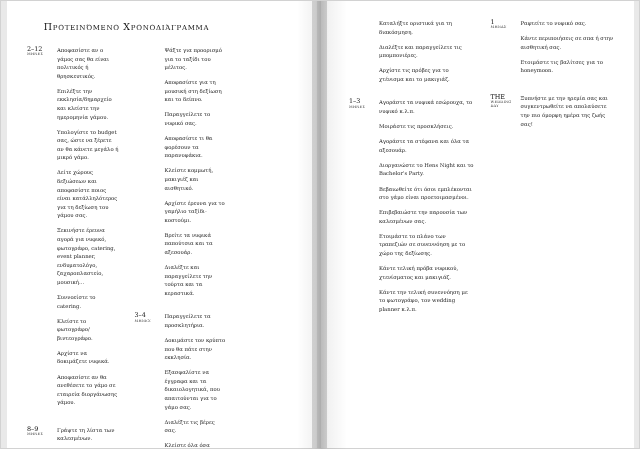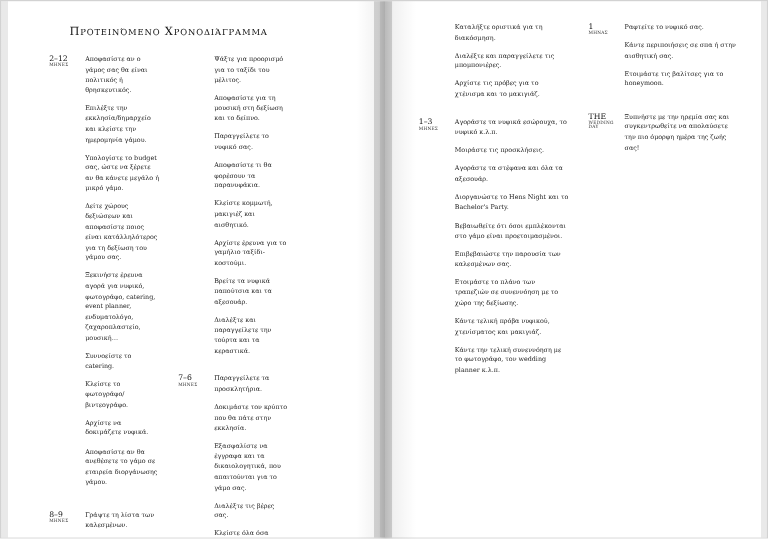--- a/index.html
+++ b/index.html
@@ -50,21 +50,21 @@
       rgba(0,0,0,0.00) 100%);
     pointer-events: none;
   }
   .page {
     position: absolute;
     top: 0;
     height: 449px;
     box-sizing: border-box;
   }
   .page.left {
-    left: 14px;
+    left: 0;
     width: 247px;
     padding: 18px 22px 16px 26px;
   }
   .page.right {
     left: 326px;
     width: 307px;
     padding: 18px 18px 16px 22px;
   }
 
   .doc-title {
@@ -191,21 +191,21 @@
               <div class="item">Αρχίστε έρευνα για το γαμήλιο ταξίδι-κοστούμι.</div>
               <div class="item">Βρείτε τα νυφικά παπούτσια και τα αξεσουάρ.</div>
               <div class="item">Διαλέξτε και παραγγείλετε την τούρτα και τα κεραστικά.</div>
             </div>
           </div>
 
           <div class="spacer-6"></div>
 
           <div class="block">
             <div class="label">
-              <span class="range">7–6</span>
+              <span class="range">3–4</span>
               <span class="unit">ΜΗΝΕΣ</span>
             </div>
             <div class="items">
               <div class="item">Παραγγείλετε τα προσκλητήρια.</div>
               <div class="item">Δοκιμάστε τον κρύπτο που θα πάτε στην εκκλησία.</div>
               <div class="item">Εξασφαλίστε να έγγραφα και τα δικαιολογητικά, που απαιτούνται για το γάμο σας.</div>
               <div class="item">Διαλέξτε τις βέρες σας.</div>
               <div class="item">Κλείστε όλα όσα αφορούν το μήνα του μέλιτος.</div>
               <div class="item">Διαλέξτε το κοστούμι και τα αξεσουάρ του γαμπρού.</div>
               <div class="item">Οριστικοποιήστε τη λίστα των καλεσμένων.</div>

